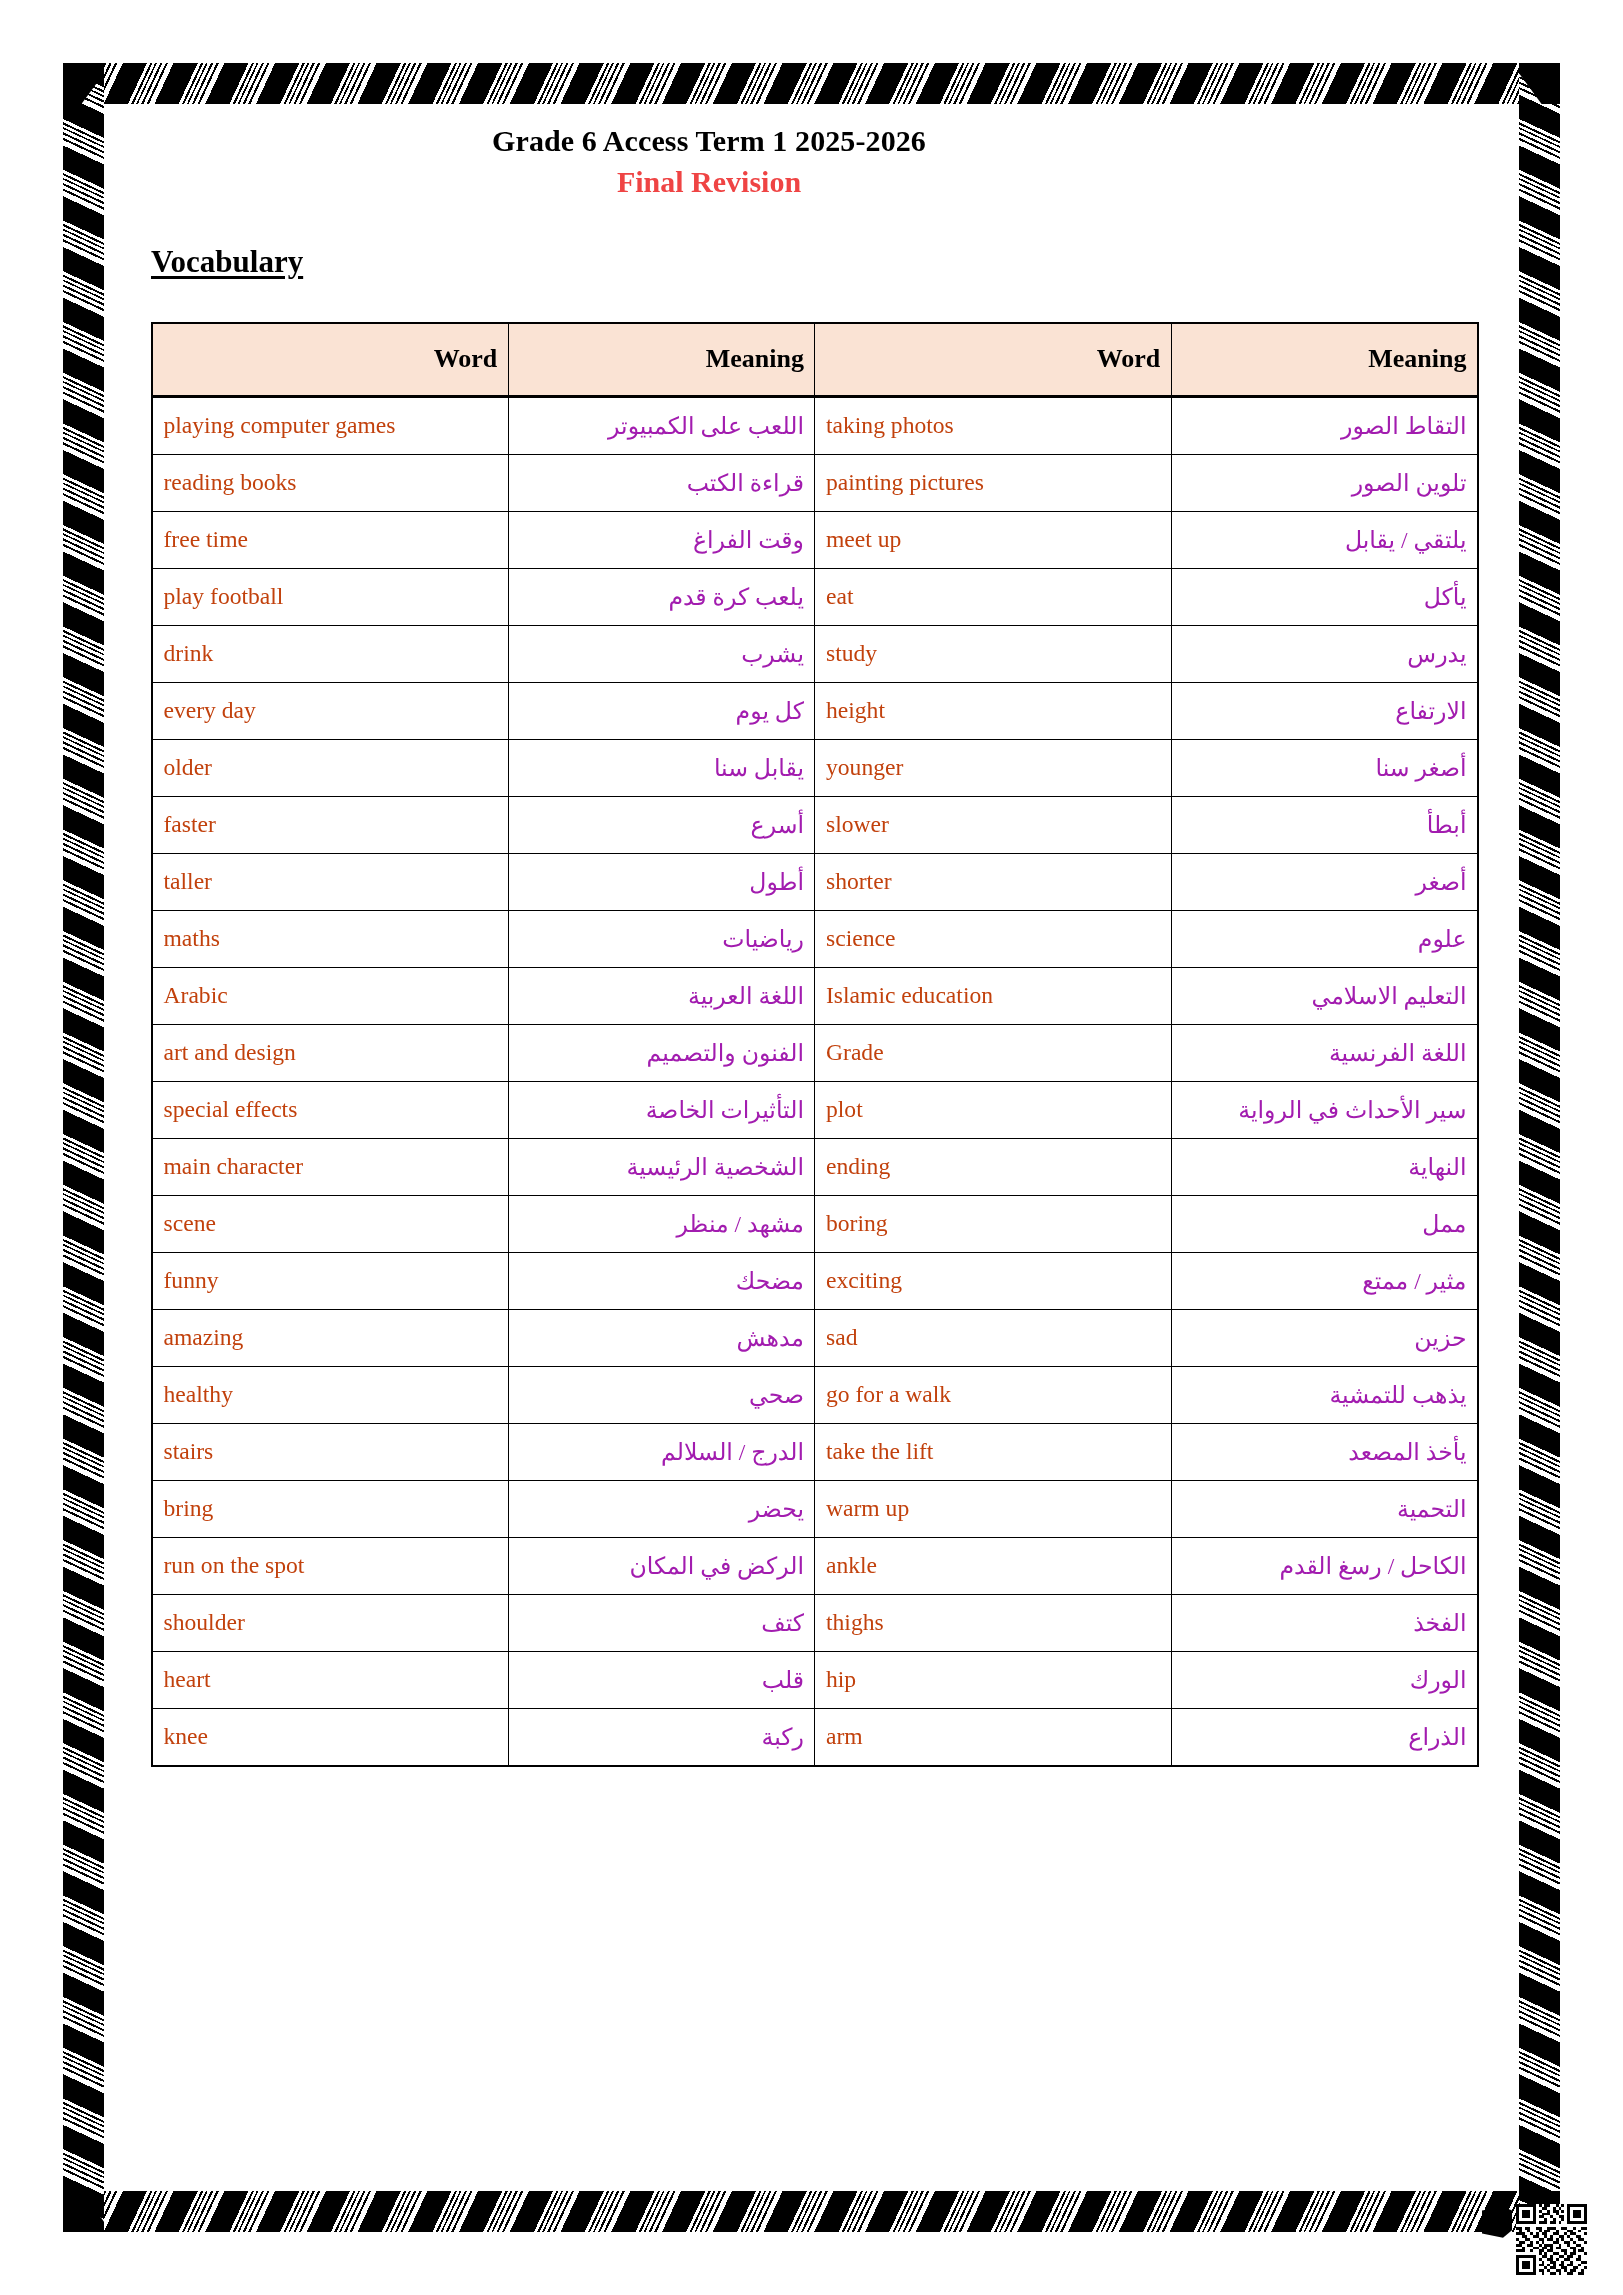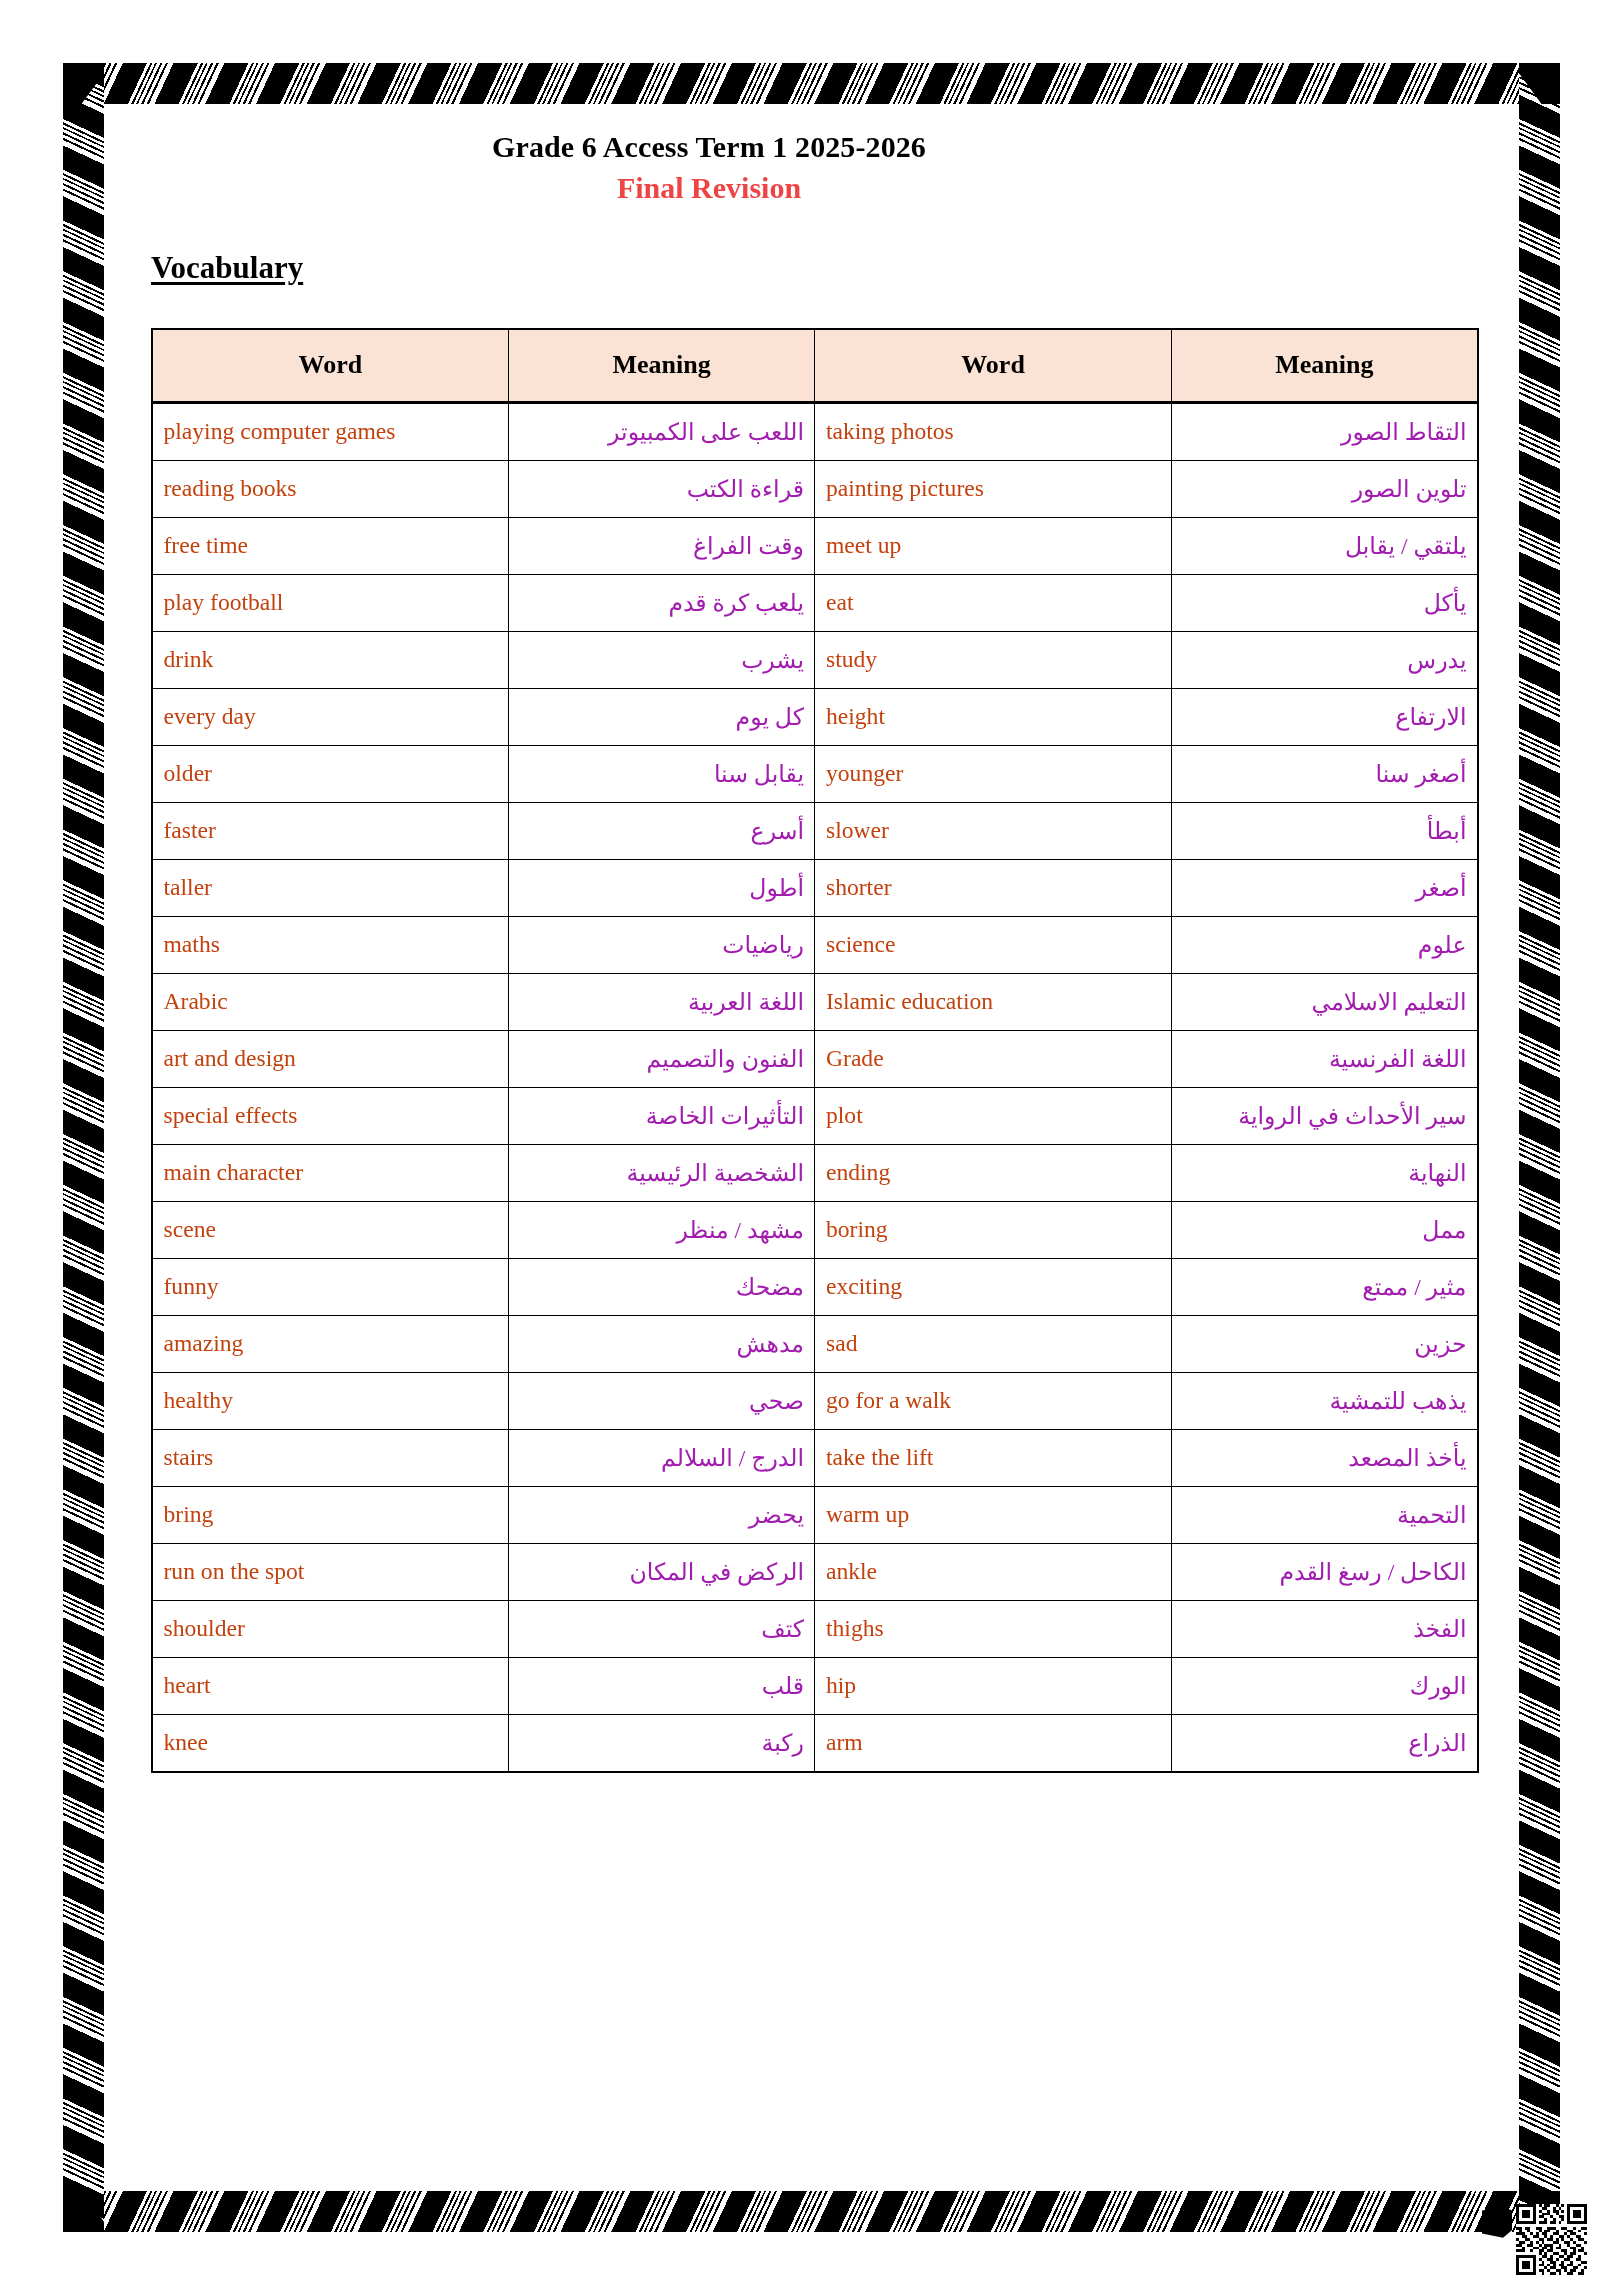--- a/index.html
+++ b/index.html
@@ -50,21 +50,21 @@
         #fff 41px, #fff 46px);
   }
   .corner-sq { position:absolute; width:41px; height:41px; background:#000;
     clip-path: polygon(0 0, 100% 0, 100% 25%, 45% 100%, 0 100%); }
   .corner-tl { left:63px;  top:63px; }
   .corner-tr { right:63px; top:63px; transform:scaleX(-1); }
   .corner-bl { left:63px;  bottom:63px; transform:scaleY(-1); }
   .corner-br { right:63px; bottom:63px; transform:scale(-1,-1); }
 
   
-  .content { position:absolute; left:151px; top:127px; width:1116px; }
+  .content { position:absolute; left:151px; top:121px; width:1116px; }
 
   .doc-title {
     text-align:center;
     font-weight:bold;
     font-size:30px;
     line-height:1.36;
     color:#000;
     letter-spacing:0.1px;
   }
   .doc-subtitle {
@@ -91,21 +91,21 @@
     border:2.6px solid #000;
   }
   table.vocab td, table.vocab th {
     border:1.3px solid #000;
     padding:0 10.5px;
     vertical-align:middle;
   }
   table.vocab thead th {
     background:#FAE3D4;
     height:71px;
-    text-align:center;
+    text-align:right;
     font-weight:bold;
     font-size:26px;
     border-bottom:3.3px solid #000;
   }
   table.vocab tbody td { height:56px; }
   td.en {
     text-align:left;
     font-size:23.6px;
     font-weight:normal;
     color:#c2410c;

